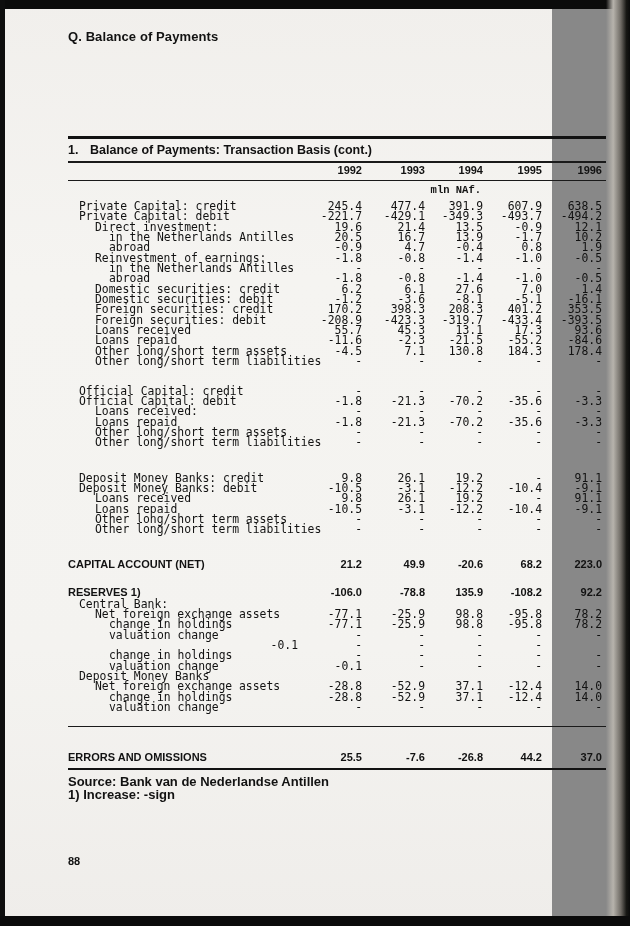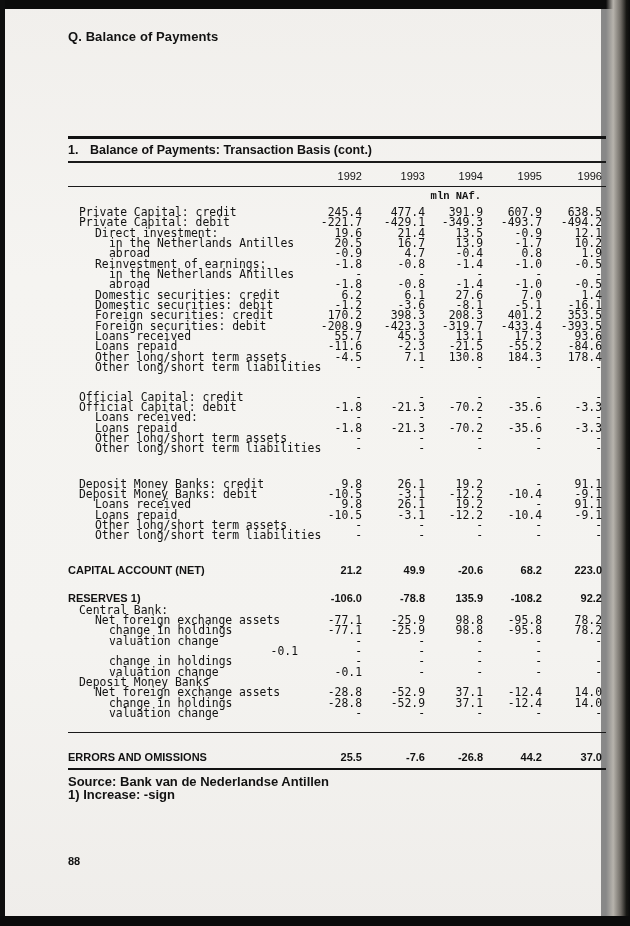--- a/index.html
+++ b/index.html
@@ -1,57 +1,57 @@
 <!DOCTYPE html>
 <html><head>
 <meta charset="utf-8">
 <style>
   html,body{margin:0;padding:0;}
   body{width:630px;height:926px;overflow:hidden;background:#888;}
   .page{
-    position:relative;width:601px;height:926px;
+    position:relative;width:552px;height:926px;
     background:linear-gradient(180deg,#f1efec 0%,#f5f4f1 30%,#f4f3f0 70%,#efedea 100%);
     font-family:"Liberation Sans",sans-serif;color:#121212;
   }
   
   .scan-top{position:absolute;left:0;top:0;width:630px;height:9px;background:#0b0b0b;}
   .scan-bottom{position:absolute;left:0;top:916px;width:630px;height:10px;background:#0b0b0b;}
   .scan-left{position:absolute;left:0;top:0;width:5px;height:926px;background:#0e0e0e;}
   .scan-right{position:absolute;left:606px;top:0;width:24px;height:926px;
     background:linear-gradient(90deg,rgba(180,176,170,0) 0%,#b7b3ac 30%,#6e6a64 62%,#171714 85%,#0a0a0a 100%);}
   .doc-header{position:absolute;left:68px;top:29px;font-size:13px;font-weight:bold;letter-spacing:.1px;}
   .page-number{position:absolute;left:68px;top:855px;font-size:11px;font-weight:bold;}
 
   .table-wrap{position:absolute;left:68px;top:136px;width:538px;}
   .rule-thick{height:3px;background:#121212;}
   .rule-thin{height:1.5px;background:#1a1a1a;}
   .title-row{display:flex;margin-top:4px;height:17px;font-size:12.5px;font-weight:bold;}
   .title-num{width:22px;}
-  .years-row{margin-top:6px;height:15px;align-items:center;font-weight:normal;font-size:11px;}
+  .years-row{margin-top:0;height:15px;align-items:center;font-weight:bold;font-size:11px;}
   .years-row .num{font-size:11px;}
   .rule-a{margin-top:1px;}
   .rule-b{margin-top:2px;}
   .unit-row{margin-top:3px;height:13px;font-weight:bold;font-size:10.5px;font-family:Liberation Mono, monospace;}
   .unit-cell{grid-column:4;text-align:right;padding-right:2px;}
 
   .trow{display:grid;grid-template-columns:230px 64px 63px 58px 59px 60px;padding-right:4px;}
   .trow .num{text-align:right;white-space:nowrap;}
   .trow .label{white-space:nowrap;overflow:visible;}
   .mono-row{font-family:"DejaVu Sans Mono",monospace;font-size:11.4px;line-height:10.35px;}
   .bold-row{font-weight:bold;font-size:11px;line-height:12.5px;font-family:"Liberation Sans",sans-serif;}
   .ind0{padding-left:11px;}
   .ind1{padding-left:27px;}
   .ind2{padding-left:41px;}
 
   .tbody{margin-top:4px;}
   .sec1{margin-top:19px;}
   .sec2{margin-top:25px;}
   .sec3{margin-top:23px;}
   .sec4{margin-top:16px;}
-  .sec5{margin-top:14px;border-top:1.5px solid #1a1a1a;padding-top:18px;}
+  .sec5{margin-top:14px;border-top:1.5px solid #1a1a1a;padding-top:24px;}
   .rule-bottom{margin-top:4px;height:2.5px;background:#121212;}
   .source-block{margin-top:5px;font-size:13px;font-weight:bold;line-height:13px;}
 </style>
 </head>
 <body>
 
 <div class="page">
   <div class="scan-top"></div>
   <div class="scan-left"></div>
   <div class="scan-right"></div>

